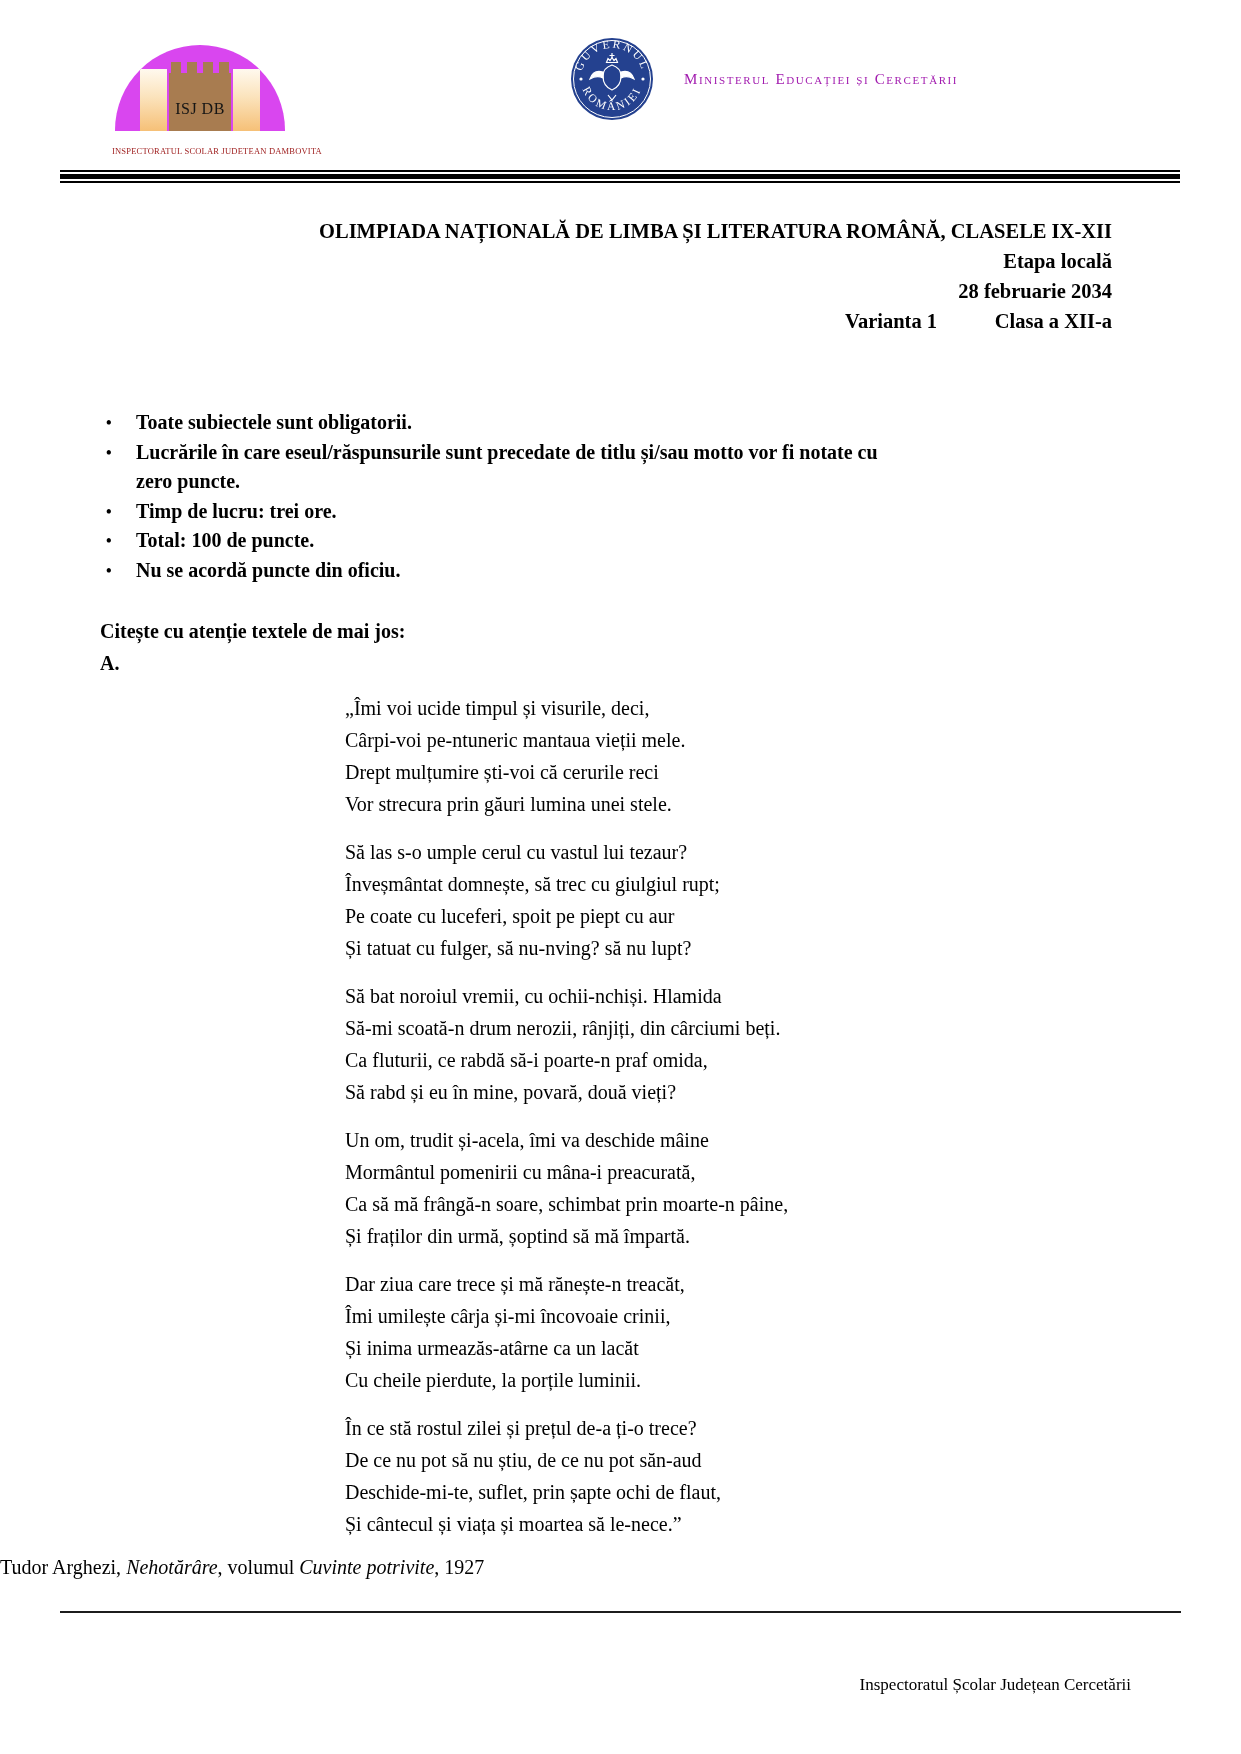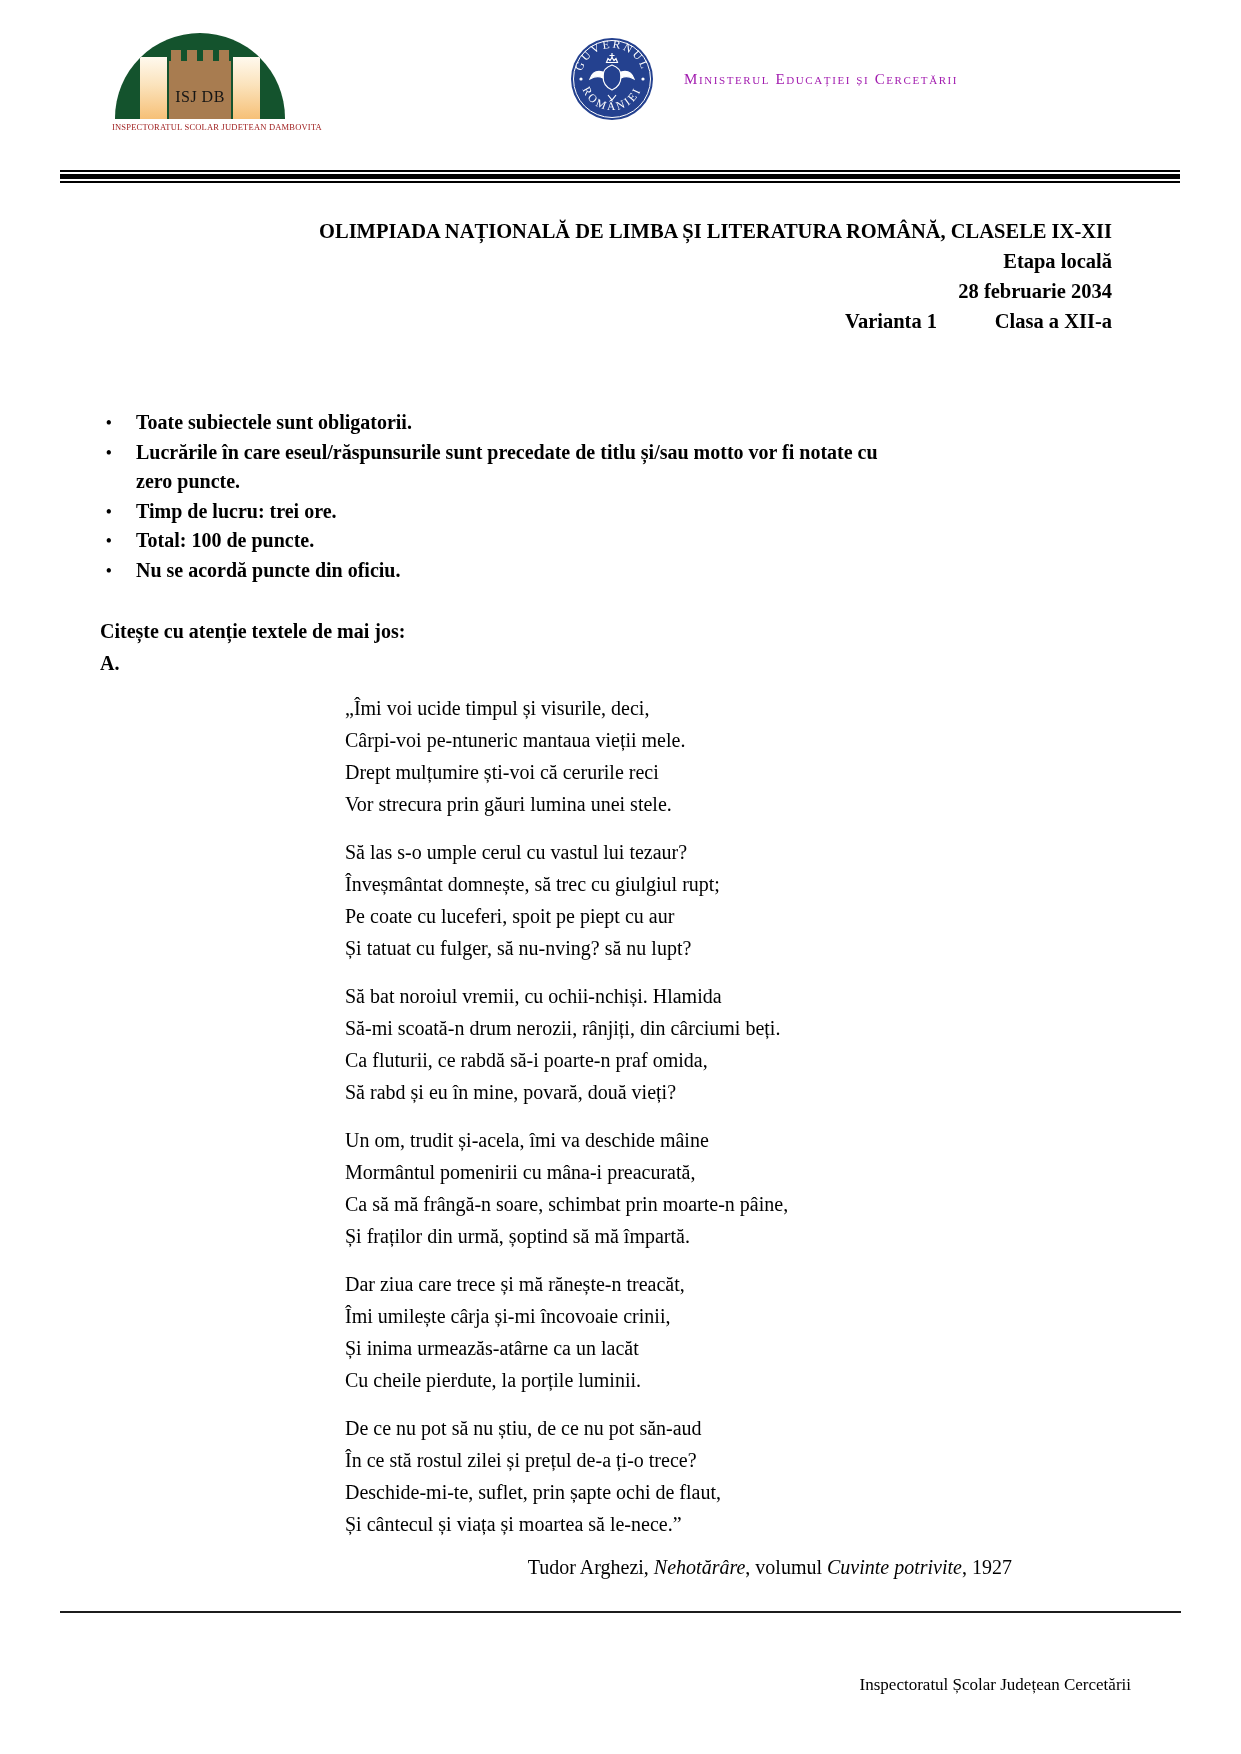--- a/index.html
+++ b/index.html
@@ -9,22 +9,22 @@
     background:#ffffff;
     font-family:"Liberation Serif", serif;
     color:#000;
     overflow:hidden;
     margin:0 auto;
   }
 
   
   .isj-logo{position:absolute;left:112px;top:30px;width:176px;}
   .isj-dome{
-    position:relative;width:170px;height:86px;margin:3px auto;
-    background:#14532d;
+    position:relative;width:170px;height:86px;margin:15px auto;
+    background:#d946ef;
     border-radius:85px 85px 0 0;
     overflow:hidden;
   }
   .pillar{position:absolute;bottom:0;width:27px;height:62px;
     background:linear-gradient(#FFF9EE 0%, #FBE3BC 45%, #F6C077 100%);}
   .pillar-left{left:25px;}
   .pillar-right{right:25px;}
   .isj-tower{position:absolute;left:50%;transform:translateX(-50%);bottom:0;width:62px;}
   .merlons{display:flex;justify-content:center;gap:6px;height:11px;}
   .merlons span{width:10px;background:#A87C50;}
@@ -61,21 +61,21 @@
   .bullet-marker{position:absolute;left:6px;top:0;font-size:16px;}
   .bullet-text{white-space:pre-wrap;}
 
   .prompt{position:absolute;top:620px;left:100px;font-weight:bold;font-size:20px;}
   .section-label{position:absolute;top:652px;left:100px;font-weight:bold;font-size:20px;}
 
   
   .poem{position:absolute;top:692px;left:345px;font-size:20px;line-height:32px;}
   .stanza{margin-bottom:16px;}
   .attribution{position:absolute;top:1556px;left:0;right:229px;
-    text-align:right;font-size:20px;white-space:nowrap;}
+    text-align:left;font-size:20px;white-space:nowrap;}
   .attribution .italic{font-style:italic;}
 
   
   .footer-rule{position:absolute;top:1611px;left:60px;right:60px;height:2px;background:#1c1c1c;}
   .footer{position:absolute;top:1617px;right:110px;text-align:right;
     font-size:17px;line-height:27px;white-space:pre-wrap;}
 </style>
 </head>
 <body>
 
@@ -193,22 +193,22 @@
       <div>Ca să mă frângă-n soare, schimbat prin moarte-n pâine,</div>
       <div>Și fraților din urmă, șoptind să mă împartă.</div>
     </div>
     <div class="stanza">
       <div>Dar ziua care trece și mă rănește-n treacăt,</div>
       <div>Îmi umilește cârja și-mi încovoaie crinii,</div>
       <div>Și inima urmeazăs-atârne ca un lacăt</div>
       <div>Cu cheile pierdute, la porțile luminii.</div>
     </div>
     <div class="stanza">
+      <div>În ce stă rostul zilei și prețul de-a ți-o trece?</div>
       <div>De ce nu pot să nu știu, de ce nu pot săn-aud</div>
-      <div>În ce stă rostul zilei și prețul de-a ți-o trece?</div>
       <div>Deschide-mi-te, suflet, prin șapte ochi de flaut,</div>
       <div>Și cântecul și viața și moartea să le-nece.”</div>
     </div>
   </div>
 
   <div class="attribution">
     <span>Tudor Arghezi, </span><span class="italic">Nehotărâre</span><span>, volumul </span><span class="italic">Cuvinte potrivite</span><span>, 1927</span>
   </div>
 
   <div class="footer-rule"></div>

